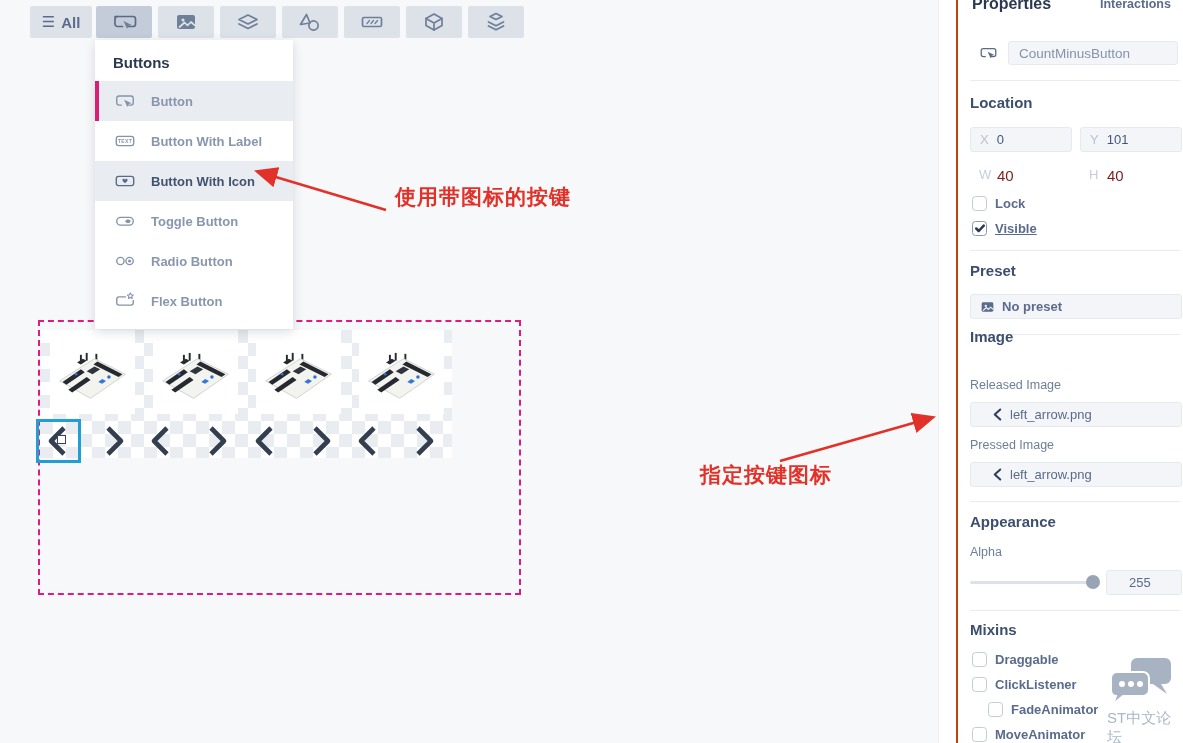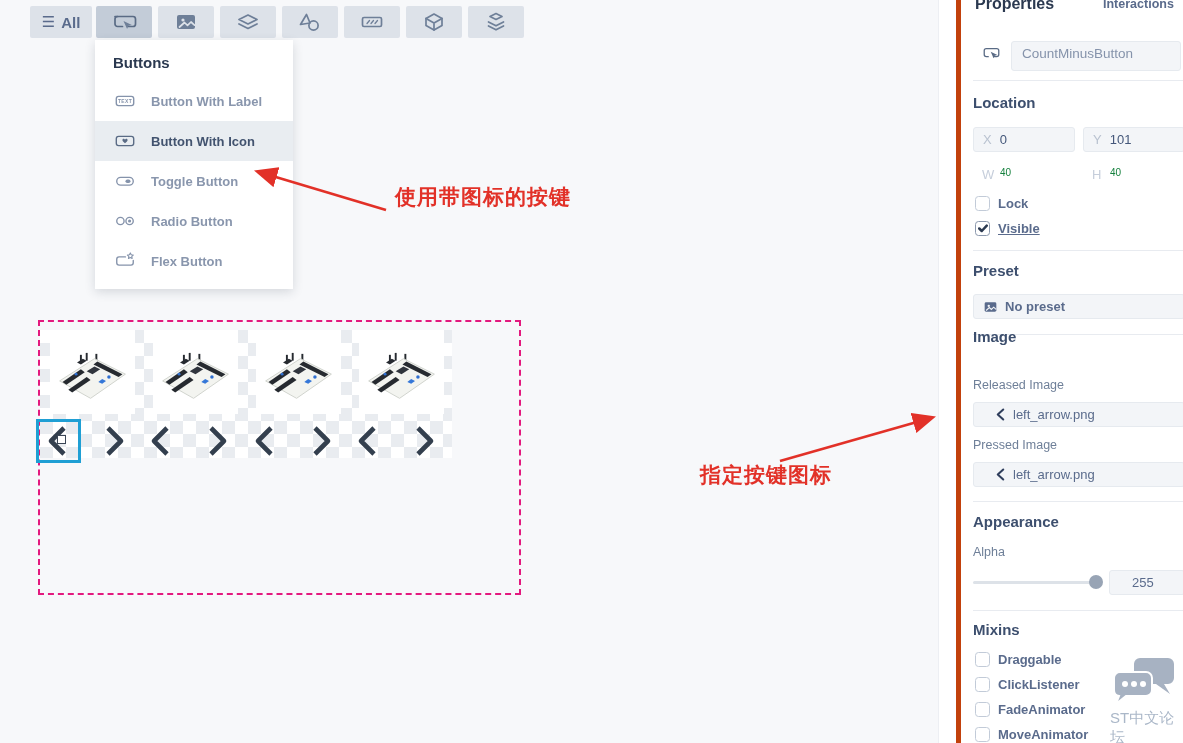--- a/index.html
+++ b/index.html
@@ -49,35 +49,35 @@
   
   .anno { position:absolute; z-index:10; font-size:21px; font-weight:600; color:#e23128; letter-spacing:1px; }
   #anno-1 { left:395px; top:183px; }
   #anno-2 { left:700px; top:461px; }
   .arrows { position:absolute; left:0; top:0; width:955px; height:600px; z-index:9; pointer-events:none; }
 
   
   .gutter { position:absolute; left:938px; top:0; width:18px; height:743px; background:#fff;
             border-left:1px solid #edeff3; }
   .panel { position:absolute; left:956px; top:0; width:227px; height:743px; background:#fff;
-           border-left:5px solid #c2410c; }
+           border-left:2px solid #c2410c; }
   .panel .abs { position:absolute; }
   .tab-props { left:14px; top:-5px; font-size:16px; font-weight:700; color:#2b3950; cursor:pointer; }
   .tab-inter { left:142px; top:-3px; font-size:12.5px; font-weight:700; color:#5a6b8c; cursor:pointer; }
   .widget-ico { left:20px; top:43px; }
   .widget-ico svg, .tab-props-ico svg { stroke:#5a6b85; fill:none; stroke-width:1.6; stroke-linecap:round; stroke-linejoin:round; }
-  .name-field { left:50px; top:41px; width:170px; height:30px; background:#f3f5f8; border:1px solid #e6eaef;
+  .name-field { left:50px; top:41px; width:170px; height:24px; background:#f3f5f8; border:1px solid #e6eaef;
                 border-radius:3px; font-size:13.5px; color:#8593ab; line-height:23px; padding-left:10px; }
   .divider { left:12px; width:210px; height:1px; background:#e8ebf0; }
   .sec-h { left:12px; font-size:15px; font-weight:600; color:#3d4f6e; }
   .fld { background:#f3f5f8; border:1px solid #e6eaef; border-radius:3px; height:25px;
          display:flex; align-items:center; font-size:13px; color:#44577a; }
   .fld .lbl { color:#b9c2d0; margin:0 8px 0 9px; }
   .ro-lbl { font-size:13px; color:#c6cedb; }
-  .ro-val { font-size:10px; color:#15803d; }
+  .ro-val { font-size:15px; color:#7f1d1d; }
   .cb { width:15px; height:15px; border:1.5px solid #c2cbd8; border-radius:3.5px; background:#fff;
         display:inline-flex; align-items:center; justify-content:center; cursor:pointer; flex:0 0 auto; }
   .cb.checked { border-color:#8b98ad; }
   .cb.checked svg { stroke:#2b3950; stroke-width:3; fill:none; stroke-linecap:round; stroke-linejoin:round; }
   .cb-row { display:flex; align-items:center; gap:8px; font-size:13px; font-weight:600; color:#5a6b8c; }
   .sub-lbl { font-size:12.5px; color:#6e7f98; }
   .file-fld { left:12px; width:212px; }
   .file-fld svg { stroke:#2f3e5c; stroke-width:2.2; fill:none; stroke-linecap:round; stroke-linejoin:round; margin:0 7px 0 21px; }
   .preset-fld { left:12px; top:294px; width:212px; }
   .preset-fld svg { margin:0 7px 0 9px; }
@@ -136,20 +136,28 @@
 <div class="tb-btn tb-ico" style="left:468px">
   <svg width="26" height="24" viewBox="0 0 26 24">
     <path d="M13 3.5 l6 3 -6 3 -6 -3 z"></path>
     <path d="M5.5 12 l7.5 3.8 7.5 -3.8 M5.5 16 l7.5 3.8 7.5 -3.8"></path>
   </svg>
 </div>
 
 <div class="menu">
   <div class="menu-title">Buttons</div>
 
+  <div class="menu-item hl">
+    <span class="accent-bar"></span>
+    <svg width="24" height="22" viewBox="0 0 26 24">
+      <path d="M6.5 6.5 h13 a2.5 2.5 0 0 1 2.5 2.5 v5 a2.5 2.5 0 0 1 -2.5 2.5 h-4 M9 16.5 h-2.5 a2.5 2.5 0 0 1 -2.5 -2.5 v-5 a2.5 2.5 0 0 1 2.5 -2.5"></path>
+      <path d="M12 10.5 l3.6 8 1.3-3.2 3.4-.9 z" fill="#8593ab" stroke="none"></path>
+    </svg>
+    <span class="mi-label">Button</span>
+  </div>
 
   <div class="menu-item">
     <svg width="24" height="22" viewBox="0 0 26 24">
       <rect x="3.5" y="7" width="19" height="10" rx="2.5"></rect>
       <text x="13" y="14.6" text-anchor="middle" font-size="5.4" font-weight="bold" fill="#8593ab" stroke="none" letter-spacing=".4">TEXT</text>
     </svg>
     <span class="mi-label">Button With Label</span>
   </div>
 
   <div class="menu-item hl dark">
@@ -380,21 +388,21 @@
   <div class="abs sec-h" style="top:621px">Mixins</div>
 
   <div class="abs cb-row" style="left:14px; top:652px;">
     <span class="cb"></span>
     <span>Draggable</span>
   </div>
   <div class="abs cb-row" style="left:14px; top:677px;">
     <span class="cb"></span>
     <span>ClickListener</span>
   </div>
-  <div class="abs cb-row" style="left:14px; top:702px;">
+  <div class="abs cb-row" style="left:30px; top:702px;">
     <span class="cb"></span>
     <span>FadeAnimator</span>
   </div>
   <div class="abs cb-row" style="left:14px; top:727px;">
     <span class="cb"></span>
     <span>MoveAnimator</span>
   </div>
 
   <div class="abs wm" style="left:149px; top:650px;">
     <svg width="70" height="60" viewBox="0 0 70 60">

